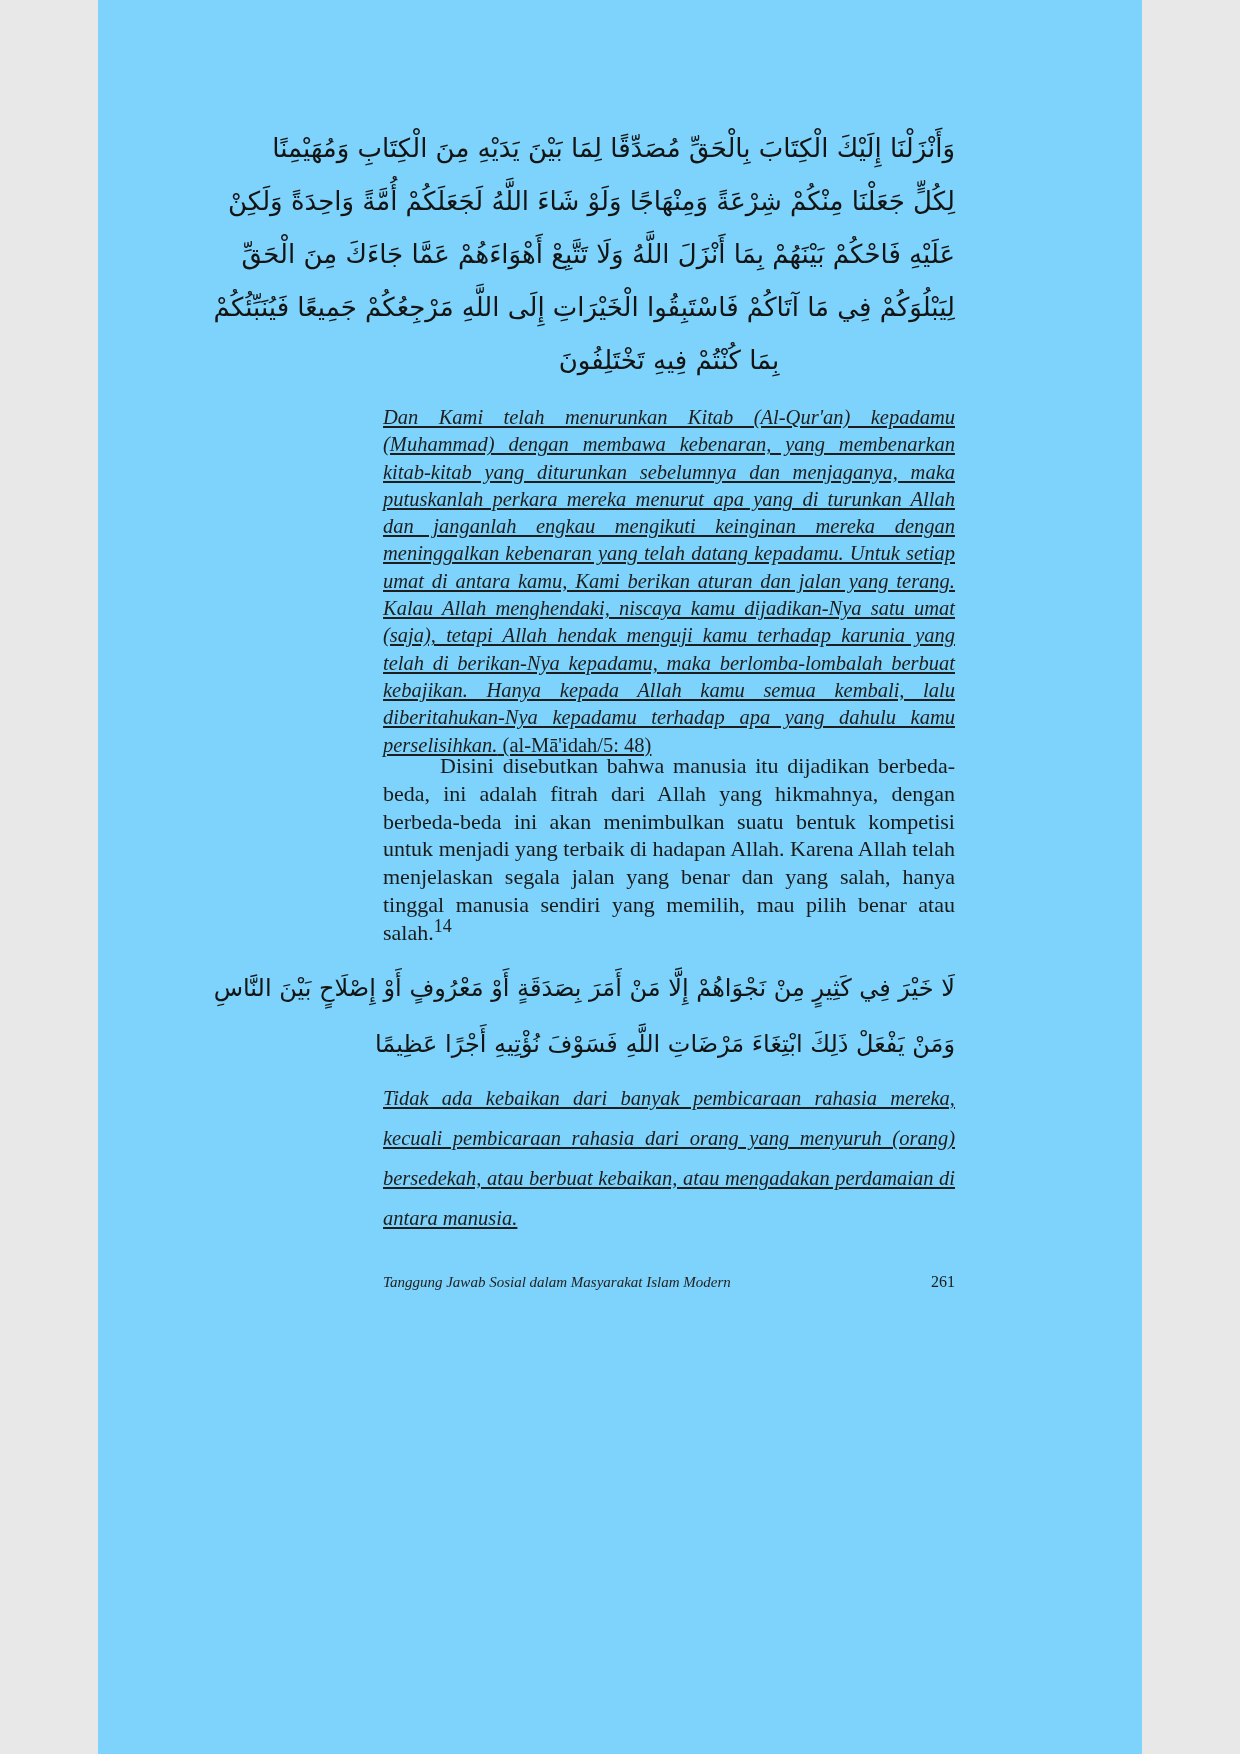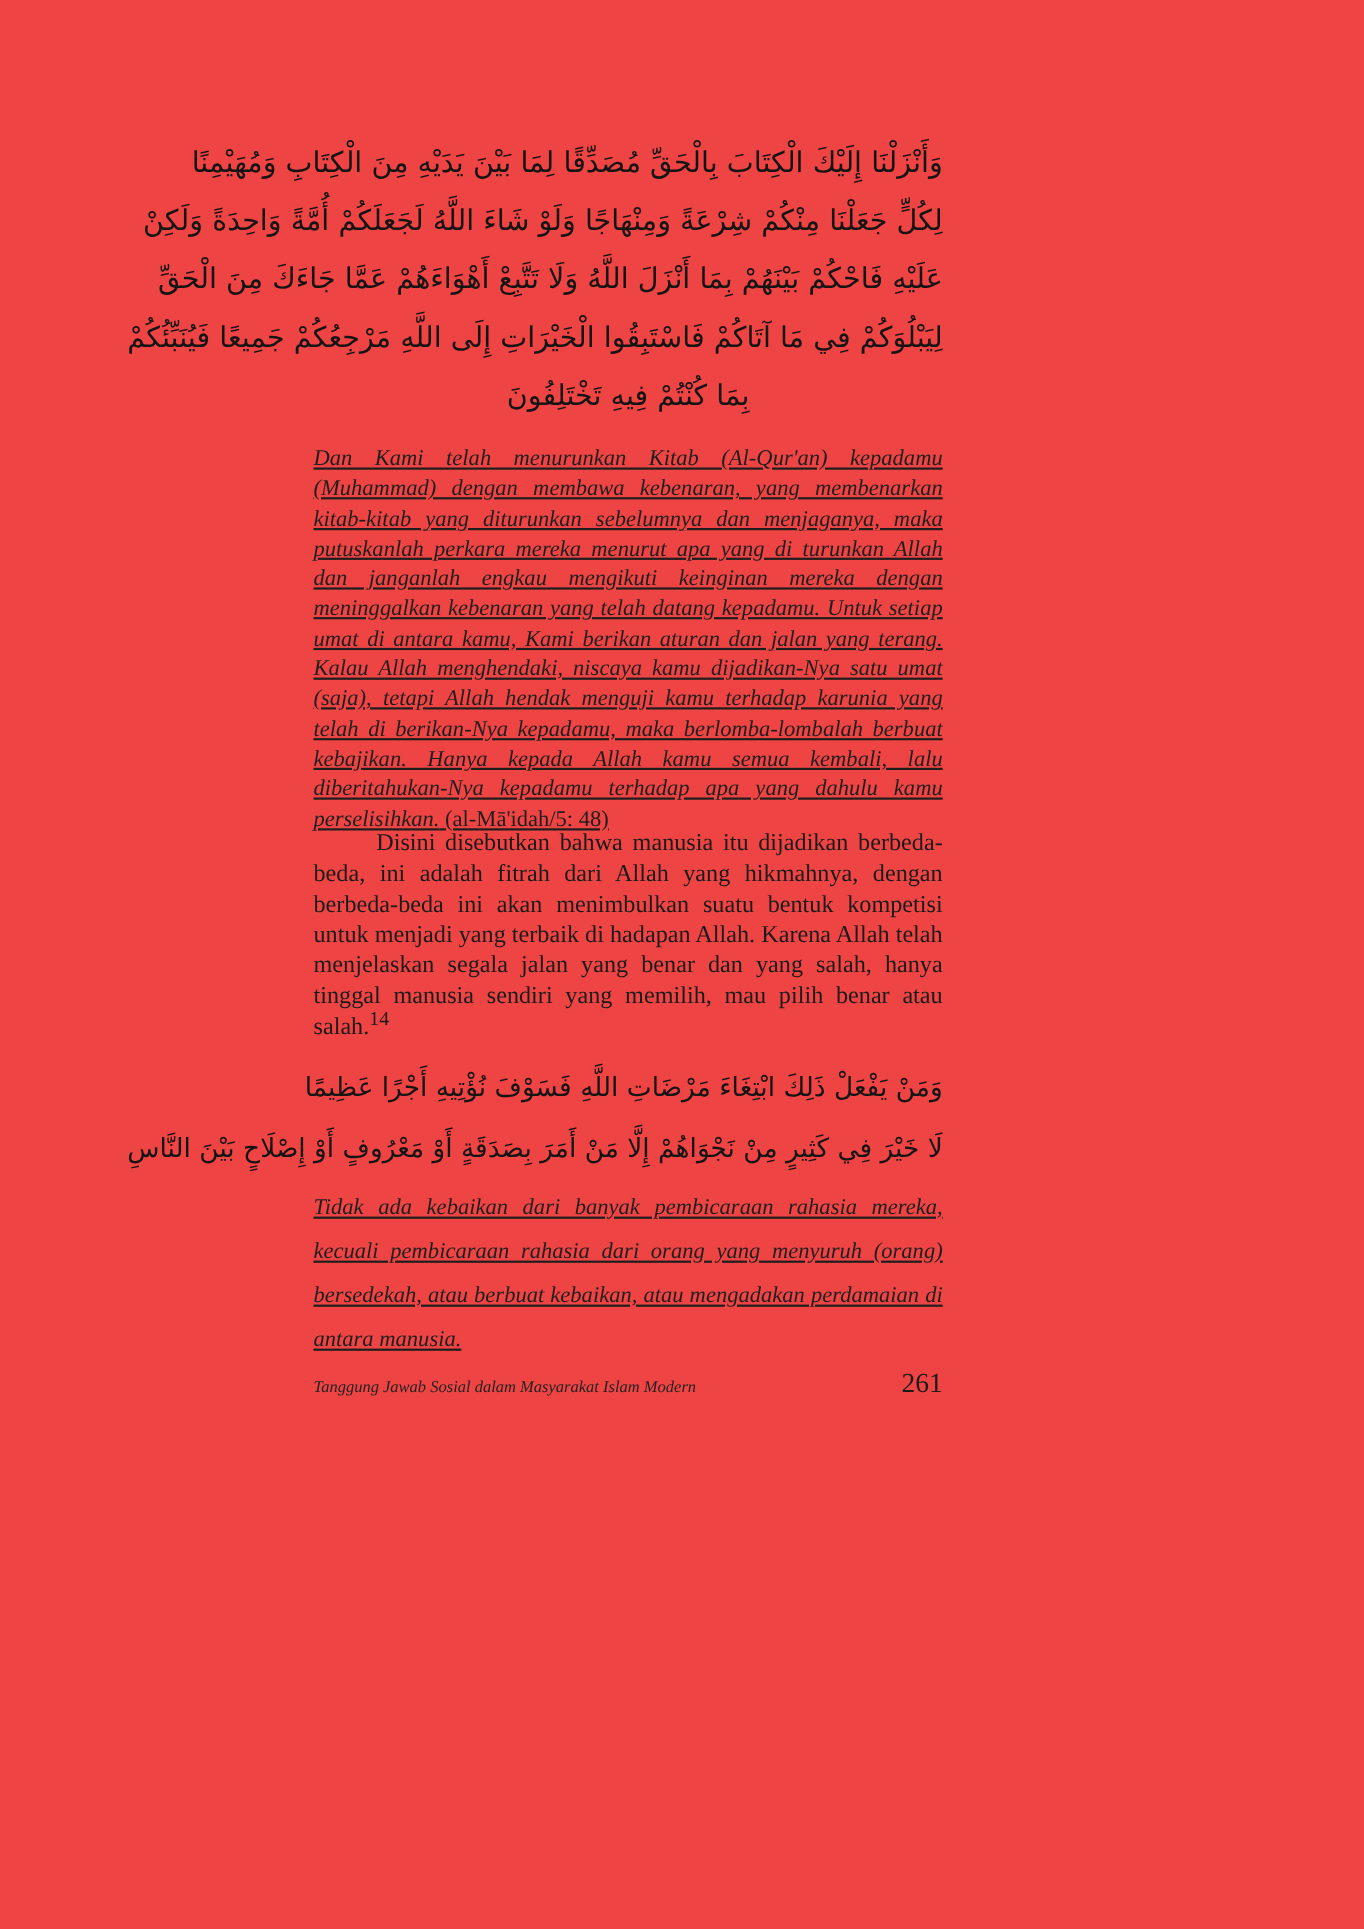--- a/index.html
+++ b/index.html
@@ -1,21 +1,21 @@
 <!DOCTYPE html>
 <html><head>
 <meta charset="utf-8">
 <style>
   html,body { margin:0; padding:0; background:#e8e8e8; }
   .page {
     position: relative;
-    width: 1240px;
+    width: 1044px;
     height: 1754px;
     margin: 0 auto;
-    background: #ef4444;
+    background: #7dd3fc;
     color: #1c1c1c;
     overflow: hidden;
   }
   .column { position: absolute; left: 285px; width: 572px; }
 
   
   .arabic-block { direction: rtl; }
   .ar-line {
     direction: rtl;
     unicode-bidi: embed;
@@ -69,22 +69,23 @@
     align-items: baseline;
   }
   .footer-title {
     font-family: "Liberation Serif", serif;
     font-style: italic;
     font-size: 15px;
     color: #222222;
   }
   .page-num {
     font-family: "Liberation Serif", serif;
-    font-size: 25px;
+    font-size: 16px;
     color: #1a1a1a;
+    margin-top: 29px;
   }
 </style>
 </head>
 <body>
 
 <div class="page">
 
   <div class="column arabic-block" id="arabic1" lang="ar" dir="rtl">
     <div class="ar-line">وَأَنْزَلْنَا إِلَيْكَ الْكِتَابَ بِالْحَقِّ مُصَدِّقًا لِمَا بَيْنَ يَدَيْهِ مِنَ الْكِتَابِ وَمُهَيْمِنًا</div>
     <div class="ar-line">لِكُلٍّ جَعَلْنَا مِنْكُمْ شِرْعَةً وَمِنْهَاجًا وَلَوْ شَاءَ اللَّهُ لَجَعَلَكُمْ أُمَّةً وَاحِدَةً وَلَكِنْ</div>
@@ -95,22 +96,22 @@
 
   <div class="column translation" id="trans1">
     <span>Dan Kami telah menurunkan Kitab (Al-Qur'an) kepadamu (Muhammad) dengan membawa kebenaran, yang membenarkan kitab-kitab yang diturunkan sebelumnya dan menjaganya, maka putuskanlah perkara mereka menurut apa yang di turunkan Allah dan janganlah engkau mengikuti keinginan mereka dengan meninggalkan kebenaran yang telah datang kepadamu. Untuk setiap umat di antara kamu, Kami berikan aturan dan jalan yang terang. Kalau Allah menghendaki, niscaya kamu dijadikan-Nya satu umat (saja), tetapi Allah hendak menguji kamu terhadap karunia yang telah di berikan-Nya kepadamu, maka berlomba-lombalah berbuat kebajikan. Hanya kepada Allah kamu semua kembali, lalu diberitahukan-Nya kepadamu terhadap apa yang dahulu kamu perselisihkan.</span><span class="citation"> (al-Mā'idah/5: 48)</span>
   </div>
 
   <div class="column body-para" id="bodyp">
     <span>Disini disebutkan bahwa manusia itu dijadikan berbeda-beda, ini adalah fitrah dari Allah yang hikmahnya, dengan berbeda-beda ini akan menimbulkan suatu bentuk kompetisi untuk menjadi yang terbaik di hadapan Allah. Karena Allah telah menjelaskan segala jalan yang benar dan yang salah, hanya tinggal manusia sendiri yang memilih, mau pilih benar atau salah.</span><sup class="fn-ref">14</sup>
   </div>
 
   <div class="column arabic-block" id="arabic2" lang="ar" dir="rtl">
+    <div class="ar-line">لَا خَيْرَ فِي كَثِيرٍ مِنْ نَجْوَاهُمْ إِلَّا مَنْ أَمَرَ بِصَدَقَةٍ أَوْ مَعْرُوفٍ أَوْ إِصْلَاحٍ بَيْنَ النَّاسِ</div>
     <div class="ar-line short">وَمَنْ يَفْعَلْ ذَلِكَ ابْتِغَاءَ مَرْضَاتِ اللَّهِ فَسَوْفَ نُؤْتِيهِ أَجْرًا عَظِيمًا</div>
-    <div class="ar-line">لَا خَيْرَ فِي كَثِيرٍ مِنْ نَجْوَاهُمْ إِلَّا مَنْ أَمَرَ بِصَدَقَةٍ أَوْ مَعْرُوفٍ أَوْ إِصْلَاحٍ بَيْنَ النَّاسِ</div>
   </div>
 
   <div class="column translation" id="trans2">
     <span>Tidak ada kebaikan dari banyak pembicaraan rahasia mereka, kecuali pembicaraan rahasia dari orang yang menyuruh (orang) bersedekah, atau berbuat kebaikan, atau mengadakan perdamaian di antara manusia.</span>
   </div>
 
   <div class="column" id="footer">
     <span class="footer-title">Tanggung Jawab Sosial dalam Masyarakat Islam Modern</span>
     <span class="page-num">261</span>
   </div>

